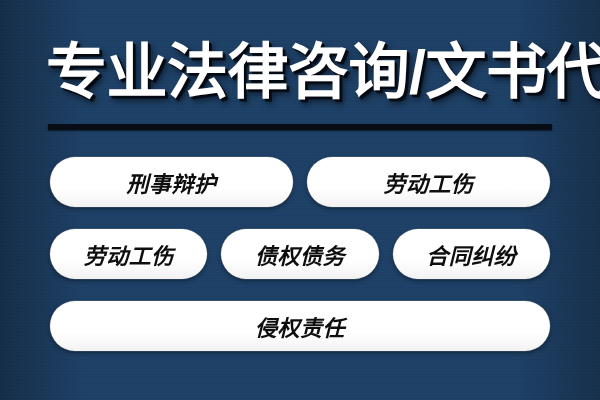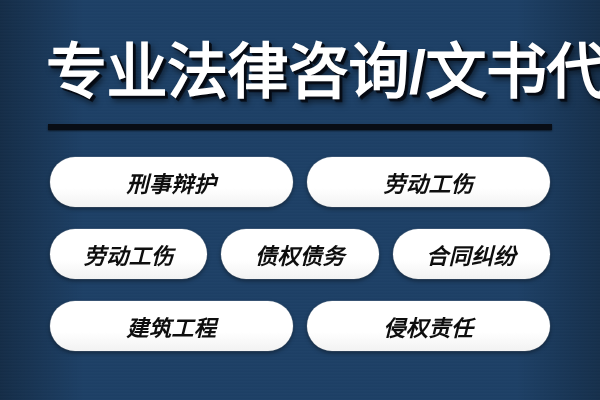--- a/index.html
+++ b/index.html
@@ -136,18 +136,17 @@
       <div class="pill">劳动工伤</div>
     </div>
 
     <div class="pill-row">
       <div class="pill">劳动工伤</div>
       <div class="pill">债权债务</div>
       <div class="pill">合同纠纷</div>
     </div>
 
     <div class="pill-row">
-      <div class="pill">建筑工程</div>
       <div class="pill">侵权责任</div>
     </div>
 
   </div>
 </div>
 
 </body></html>

